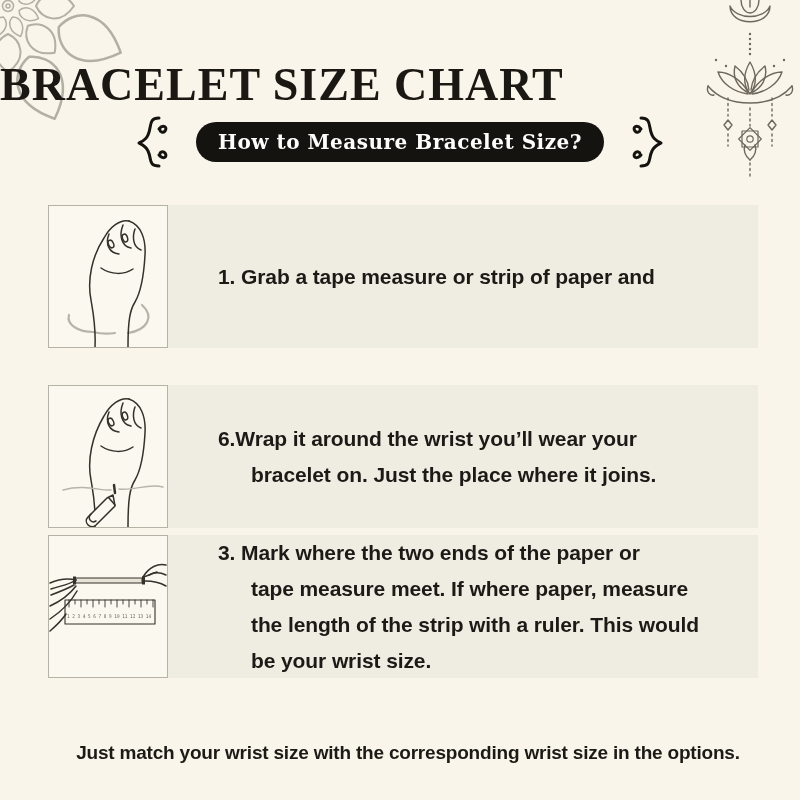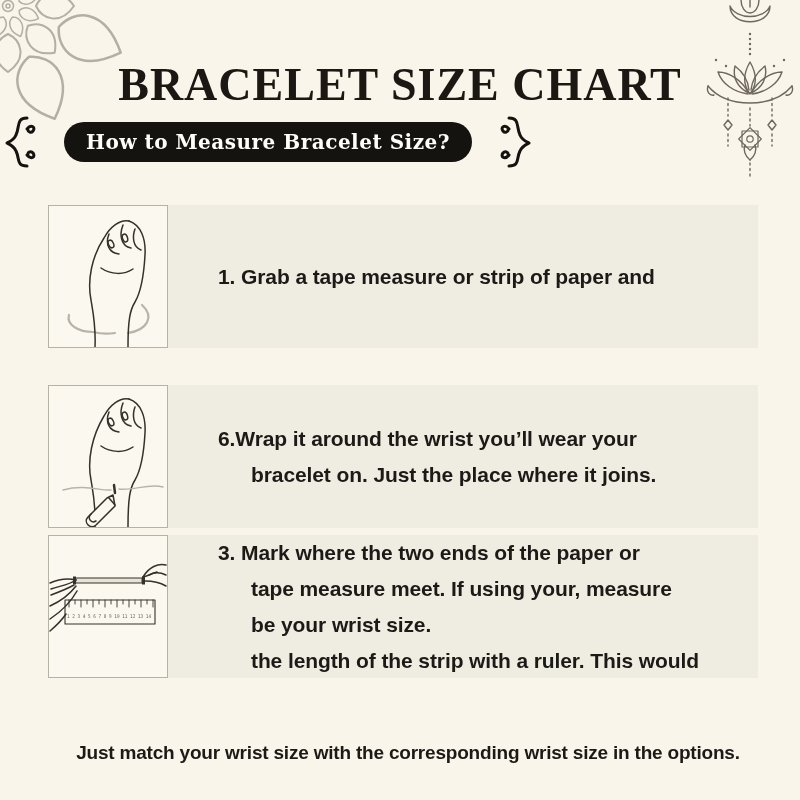--- a/index.html
+++ b/index.html
@@ -6,25 +6,25 @@
   body{font-family:"Liberation Sans",sans-serif;}
   .page{position:relative;width:800px;height:800px;overflow:hidden;
         background:var(--background,#f9f5ea);}
   svg{display:block;}
   svg *{fill:none;stroke-linecap:round;stroke-linejoin:round;}
   .mandala{position:absolute;left:-132px;top:-134px;}
   .mandala *{stroke:var(--mandala,#b3afa5);}
   .ornament{position:absolute;left:688px;top:0;}
   .ornament *{stroke:var(--ornament,#6e675c);}
   .ornament .fill{fill:var(--ornament,#6e675c);stroke:none;}
-  .title{position:absolute;top:62px;left:0;width:100%;margin:0;text-align:center;
+  .title{position:absolute;top:62px;left:0;width:100%;margin:0;
          font-family:"Liberation Serif",serif;font-weight:700;font-size:46px;
          letter-spacing:1px;color:var(--title,#1b1814);line-height:1;}
   .badge-row{position:absolute;top:114px;left:0;width:100%;display:flex;
-             align-items:center;gap:28px;}
+             justify-content:center;align-items:center;gap:28px;}
   .pill{background:var(--badge-bg,#15130f);color:var(--badge-text,#fdfdfb);
         font-family:"DejaVu Serif",serif;font-weight:700;font-size:20px;
         padding:8px 22px;border-radius:24px;letter-spacing:.5px;}
   .flourish *{stroke:var(--badge-bg,#15130f);stroke-width:3;}
   .flip{transform:scaleX(-1);}
   .step{position:absolute;left:48px;width:710px;height:143px;
         background:var(--panel,#efece2);}
   .step1{top:205px;}.step2{top:385px;}.step3{top:535px;}
   .illus{position:absolute;left:0;top:0;width:120px;height:143px;box-sizing:border-box;
          background:var(--illustration-bg,#fbf8f0);
@@ -210,21 +210,21 @@
           <path d="M1,95 C8,89 13,84 17,78"></path>
           <path d="M117,29 C109,27 100,31 94,41"></path>
           <path d="M94,41 C99,40 104,37 108,36"></path>
           <path d="M117,50 C110,46 103,45 96,45"></path>
           <path d="M117,39 C111,36 105,36 100,39"></path>
         </g>
       </svg>
     </div>
     <div class="texts">
       <div class="line">3. Mark where the two ends of the paper or</div>
-      <div class="line">tape measure meet. If using your, measure</div>
+      <div class="line">tape measure meet. If where paper, measure</div>
+      <div class="line">the length of the strip with a ruler. This would</div>
       <div class="line">be your wrist size.</div>
-      <div class="line">the length of the strip with a ruler. This would</div>
     </div>
   </section>
 
   <p class="footer">Just match your wrist size with the corresponding wrist size in the options.</p>
 
 </div>
 
 </body></html>

